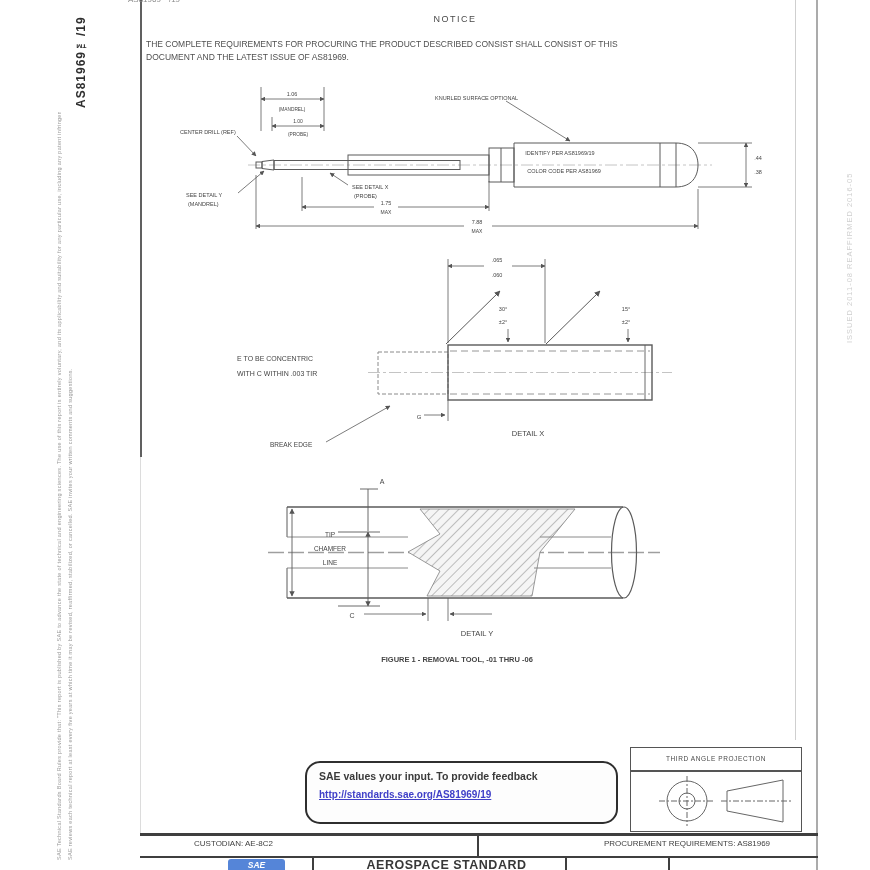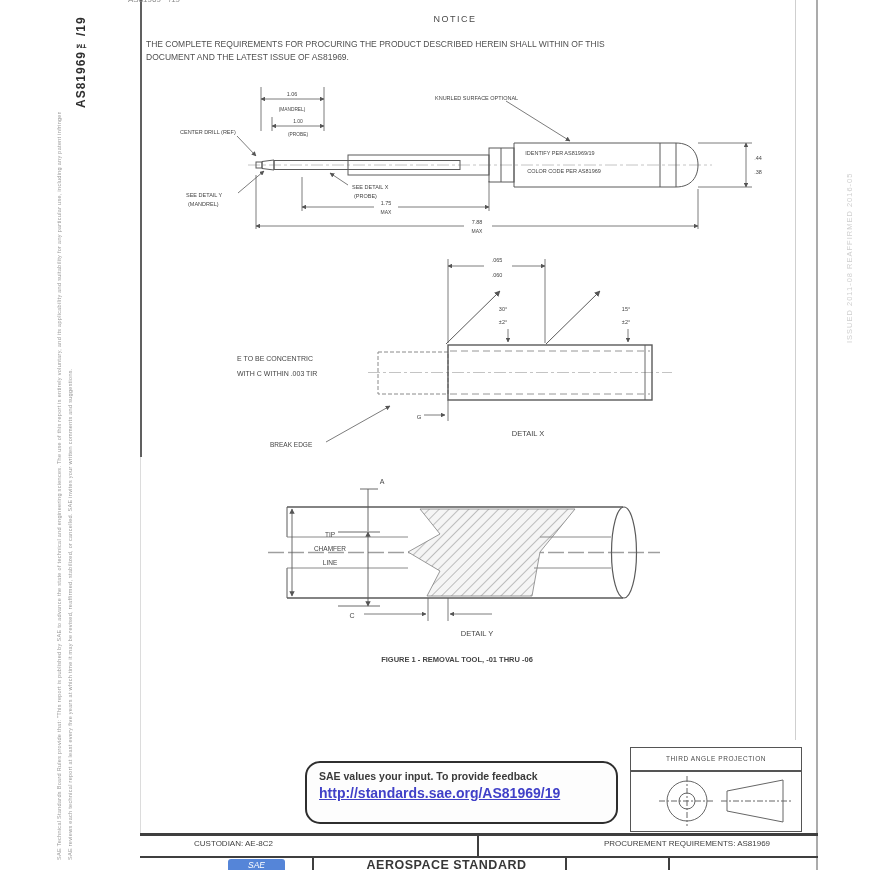--- a/index.html
+++ b/index.html
@@ -9,29 +9,29 @@
   .vtext{writing-mode:vertical-rl;transform:rotate(180deg);white-space:nowrap;overflow:hidden;}
   .docnum{font-weight:bold;font-size:12px;color:#2f2f2f;letter-spacing:1px;}
   .disc{font-size:5.5px;color:#9b9b9b;letter-spacing:.3px;line-height:10px;}
   .rightmargin{font-size:7.5px;color:#cfcfcf;letter-spacing:1px;}
   .cropped{overflow:hidden;height:5px;font-size:8px;color:#8a8a8a;}
   .cropped span{display:block;margin-top:-5px;}
   .notice-h{font-size:9px;letter-spacing:1.5px;color:#4a4a4a;text-align:center;}
   .notice-p{font-size:8.5px;line-height:13px;color:#4f4f4f;}
   .fbox{border:2.5px solid #2e2e2e;background:#fdfdfd;padding:7px 0 0 12px;box-sizing:border-box;}
   .fbox .l{font-size:10.5px;font-weight:bold;color:#3a3a3a;line-height:13.5px;}
-  .fbox .lk{font-size:14px;font-weight:bold;color:#4040c8;text-decoration:underline;line-height:14px;display:inline-block;}
+  .fbox .lk{font-size:10px;font-weight:bold;color:#4040c8;text-decoration:underline;line-height:14px;display:inline-block;}
   .pbox{border:1.5px solid #555;box-sizing:border-box;background:#fff;}
   .pbox .hd{height:22px;border-bottom:2px solid #555;font-size:6.5px;letter-spacing:.6px;
             text-align:center;line-height:22px;color:#4a4a4a;}
   .hline{background:#3f3f3f;}
   .vline{background:#3f3f3f;}
   .tb-text{font-size:8px;color:#3f3f3f;margin-left:44px;}
   .tb-title{font-size:12.5px;font-weight:bold;color:#383838;letter-spacing:.5px;text-align:center;padding-left:8px;}
-  .logo{background:#5585d8;border-radius:3px;color:#ffffff;font-size:8.5px;font-weight:normal;
+  .logo{background:#5585d8;border-radius:3px;color:#ffffff;font-size:8.5px;font-weight:bold;
         font-style:italic;text-align:center;line-height:13px;}
   svg text{fill:#454545;font-family:"Liberation Sans",sans-serif;}
 </style>
 </head>
 <body>
 
 <div class="stage">
 
   <div class="abs" style="left:140px;top:0;width:1.5px;height:457px;background:#606060;"></div>
   <div class="abs" style="left:140px;top:457px;width:1px;height:378px;background:#dcdcdc;"></div>
@@ -44,21 +44,21 @@
 
   <div class="abs vtext docnum" style="left:74px;top:6px;height:102px;width:18px;">AS81969™/19</div>
 
   <div class="abs vtext disc" style="left:54px;top:112px;height:748px;width:10px;">SAE Technical Standards Board Rules provide that: "This report is published by SAE to advance the state of technical and engineering sciences. The use of this report is entirely voluntary, and its applicability and suitability for any particular use, including any patent infringement arising therefrom, is the sole responsibility of the user."</div>
   <div class="abs vtext disc" style="left:65px;top:112px;height:748px;width:10px;">SAE reviews each technical report at least every five years at which time it may be revised, reaffirmed, stabilized, or cancelled. SAE invites your written comments and suggestions.</div>
 
   <div class="abs vtext rightmargin" style="left:845px;top:128px;height:215px;width:12px;">ISSUED 2011-08      REAFFIRMED 2016-05</div>
 
   <div class="abs notice-h" style="left:140px;top:14px;width:630px;">NOTICE</div>
   <div class="abs notice-p" style="left:146px;top:38px;width:640px;">
-    <div>THE COMPLETE REQUIREMENTS FOR PROCURING THE PRODUCT DESCRIBED HEREIN SHALL WITHIN OF THIS</div>
+    <div>THE COMPLETE REQUIREMENTS FOR PROCURING THE PRODUCT DESCRIBED CONSIST SHALL CONSIST OF THIS</div>
     <div>DOCUMENT AND THE LATEST ISSUE OF AS81969.</div>
   </div>
 
   <svg class="abs" style="left:140px;top:85px;" width="678" height="600" viewBox="0 0 678 600">
     <defs>
       <marker id="ar" viewBox="0 0 10 10" refX="9" refY="5" markerWidth="6" markerHeight="6" orient="auto-start-reverse">
         <path d="M0,0 L10,5 L0,10 z" fill="#555"></path>
       </marker>
       <pattern id="hx" width="7" height="7" patternUnits="userSpaceOnUse" patternTransform="rotate(45)">
         <rect width="7" height="7" fill="#f5f5f5"></rect>

